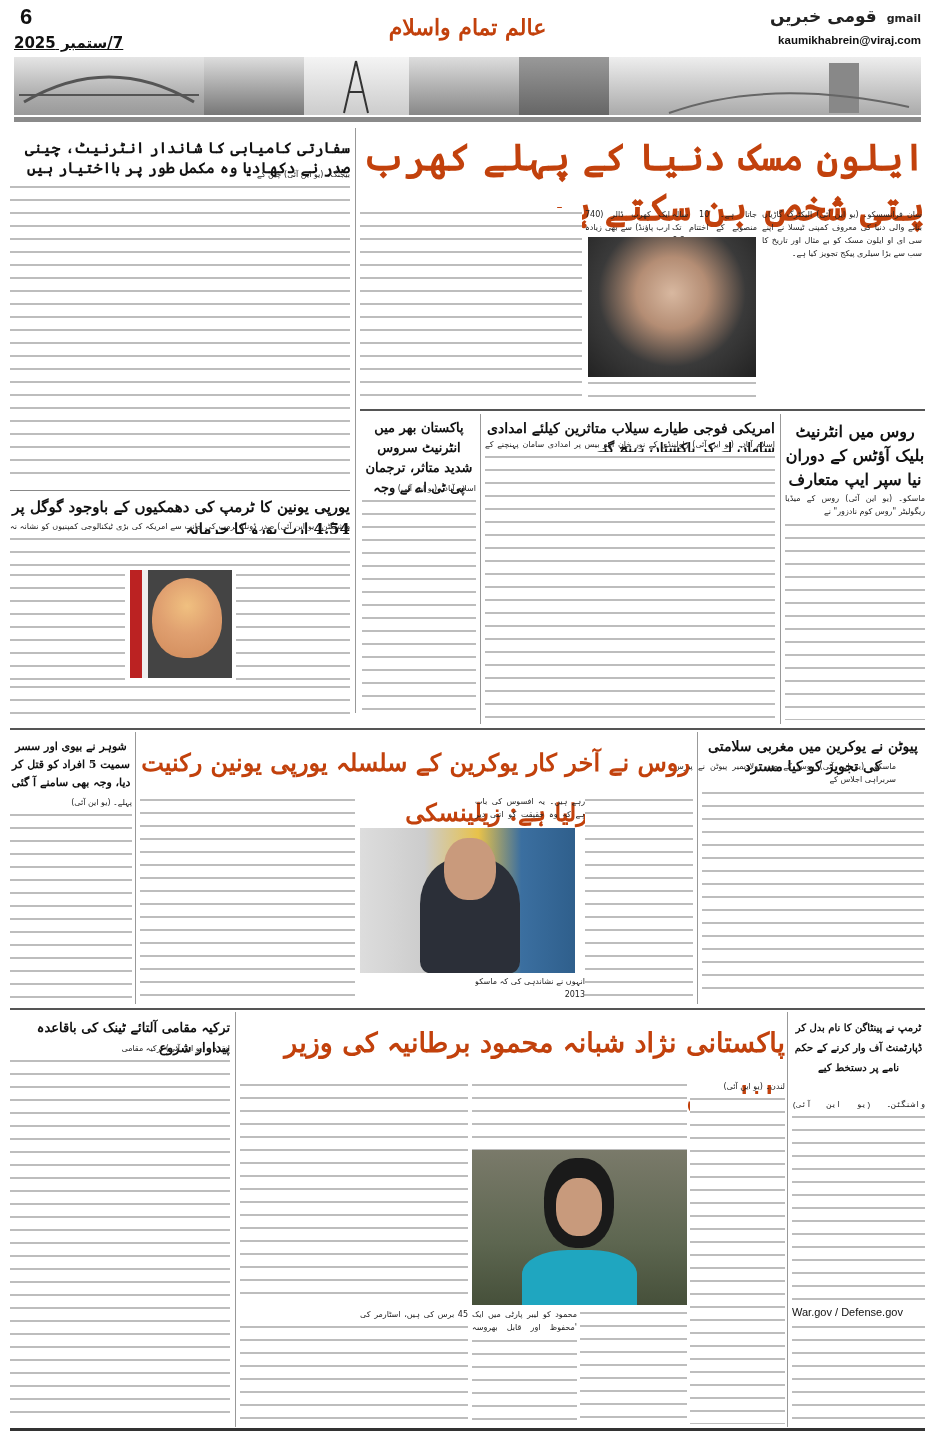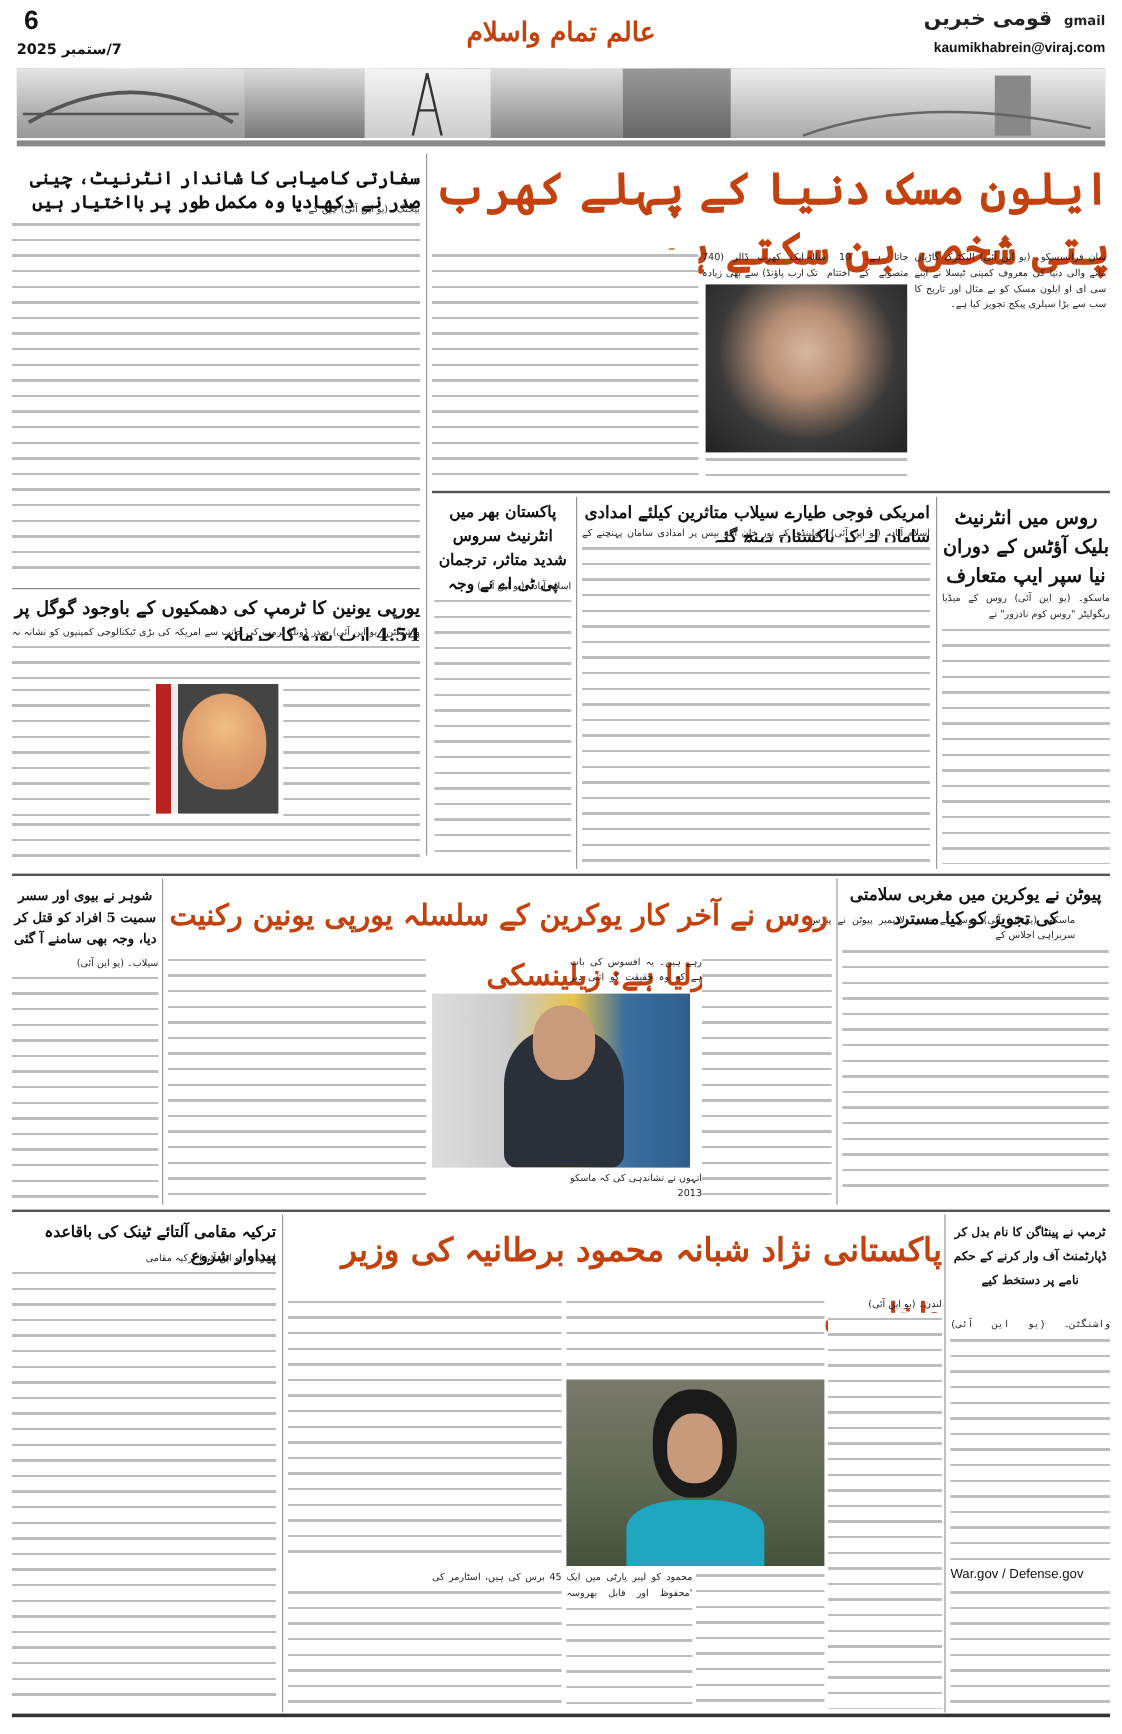--- a/index.html
+++ b/index.html
@@ -3,21 +3,21 @@
 <meta charset="utf-8">
 <style>
   html,body{margin:0;padding:0;background:#fff;}
   body{width:935px;height:1445px;position:relative;overflow:hidden;font-family:"DejaVu Sans",sans-serif;color:#111;}
   .abs{position:absolute;}
   .rtl{direction:rtl;text-align:right;}
   .masthead-logo{right:14px;top:6px;font-weight:bold;font-size:17px;color:#222;}
   .masthead-logo .vr{font-size:11px;font-family:"DejaVu Sans",sans-serif;margin-left:4px;}
   .masthead-email{right:14px;top:34px;font-size:11.5px;font-weight:bold;font-family:"Liberation Sans",sans-serif;}
   .page-num{left:20px;top:4px;font-size:22px;font-weight:bold;font-family:"Liberation Sans",sans-serif;}
-  .page-date{left:14px;top:34px;font-size:12px;font-weight:bold;}
+  .page-date{left:14px;top:34px;font-size:15px;font-weight:bold;text-decoration:underline;}
   .section-title{left:0;width:935px;top:14px;text-align:center;font-size:22px;font-weight:bold;}
   .banner{left:14px;top:57px;width:907px;height:58px;background:linear-gradient(90deg,#bbb 0%,#e6e6e6 10%,#999 22%,#ddd 30%,#aaa 42%,#eee 52%,#999 62%,#ccc 70%,#888 78%,#ddd 86%,#aaa 100%);overflow:hidden;}
   .banner .seg{position:absolute;top:0;height:58px;}
   .banner-bar{left:14px;top:117px;width:907px;height:5px;background:#8a8a8a;}
   .hl-big{font-family:"DejaVu Serif",serif;font-weight:bold;color:#c2410c;}
   .hl-med{font-family:"DejaVu Serif",serif;font-weight:bold;color:#111;}
   .col-text{font-size:8px;line-height:13px;color:#222;direction:rtl;text-align:justify;overflow:hidden;}
   .rule-h{height:2px;background:#555;}
   .rule-h-thin{height:1px;background:#888;}
   .rule-v{width:1px;background:#999;}
@@ -116,21 +116,21 @@
 <div class="abs lines" style="left:585px;top:795px;width:108px;height:205px;"></div>
 <div class="abs photo" style="left:360px;top:828px;width:215px;height:145px;background:linear-gradient(90deg,#ddd 0,#ccc 30%,#e8c24a 55%,#3b6fa0 75%,#2f5f8c 100%);">
   <div style="position:absolute;left:60px;top:30px;width:100px;height:115px;background:#2b2f38;border-radius:40% 40% 10% 10%;"></div>
   <div style="position:absolute;left:84px;top:10px;width:52px;height:62px;border-radius:45%;background:#c99a7c;"></div>
 </div>
 <div class="abs col-text" style="left:475px;top:975px;width:110px;height:26px;">انہوں نے نشاندہی کی کہ ماسکو 2013</div>
 <div class="abs lines" style="left:140px;top:795px;width:215px;height:205px;"></div>
 <div class="abs rule-v" style="left:135px;top:732px;height:272px;"></div>
 
 <div class="abs rtl hl-med" style="left:10px;top:738px;width:122px;font-size:11px;line-height:18px;text-align:center;">شوہر نے بیوی اور سسر سمیت 5 افراد کو قتل کر دیا، وجہ بھی سامنے آ گئی</div>
-<div class="abs col-text" style="left:10px;top:796px;width:122px;height:13px;">سیلاب۔ (یو این آئی)</div>
+<div class="abs col-text" style="left:10px;top:796px;width:122px;height:13px;">پہلے۔ (یو این آئی)</div>
 <div class="abs lines" style="left:10px;top:810px;width:122px;height:190px;"></div>
 
 <div class="abs rule-h" style="left:10px;top:1008px;width:915px;"></div>
 
 <div class="abs rtl hl-med" style="left:792px;top:1018px;width:133px;font-size:10px;line-height:20px;text-align:center;">ٹرمپ نے پینٹاگن کا نام بدل کر ڈپارٹمنٹ آف وار کرنے کے حکم نامے پر دستخط کیے</div>
 <div class="abs col-text" style="left:792px;top:1098px;width:133px;height:13px;font-family:Liberation Mono, monospace;">واشنگٹن۔ (یو این آئی) امریکہ</div>
 <div class="abs lines" style="left:792px;top:1112px;width:133px;height:190px;"></div>
 <div class="abs" style="left:792px;top:1306px;width:133px;font-size:11px;font-family:'Liberation Sans',sans-serif;direction:ltr;text-align:left;">
   <span>War.gov</span>
   <span> / </span>

